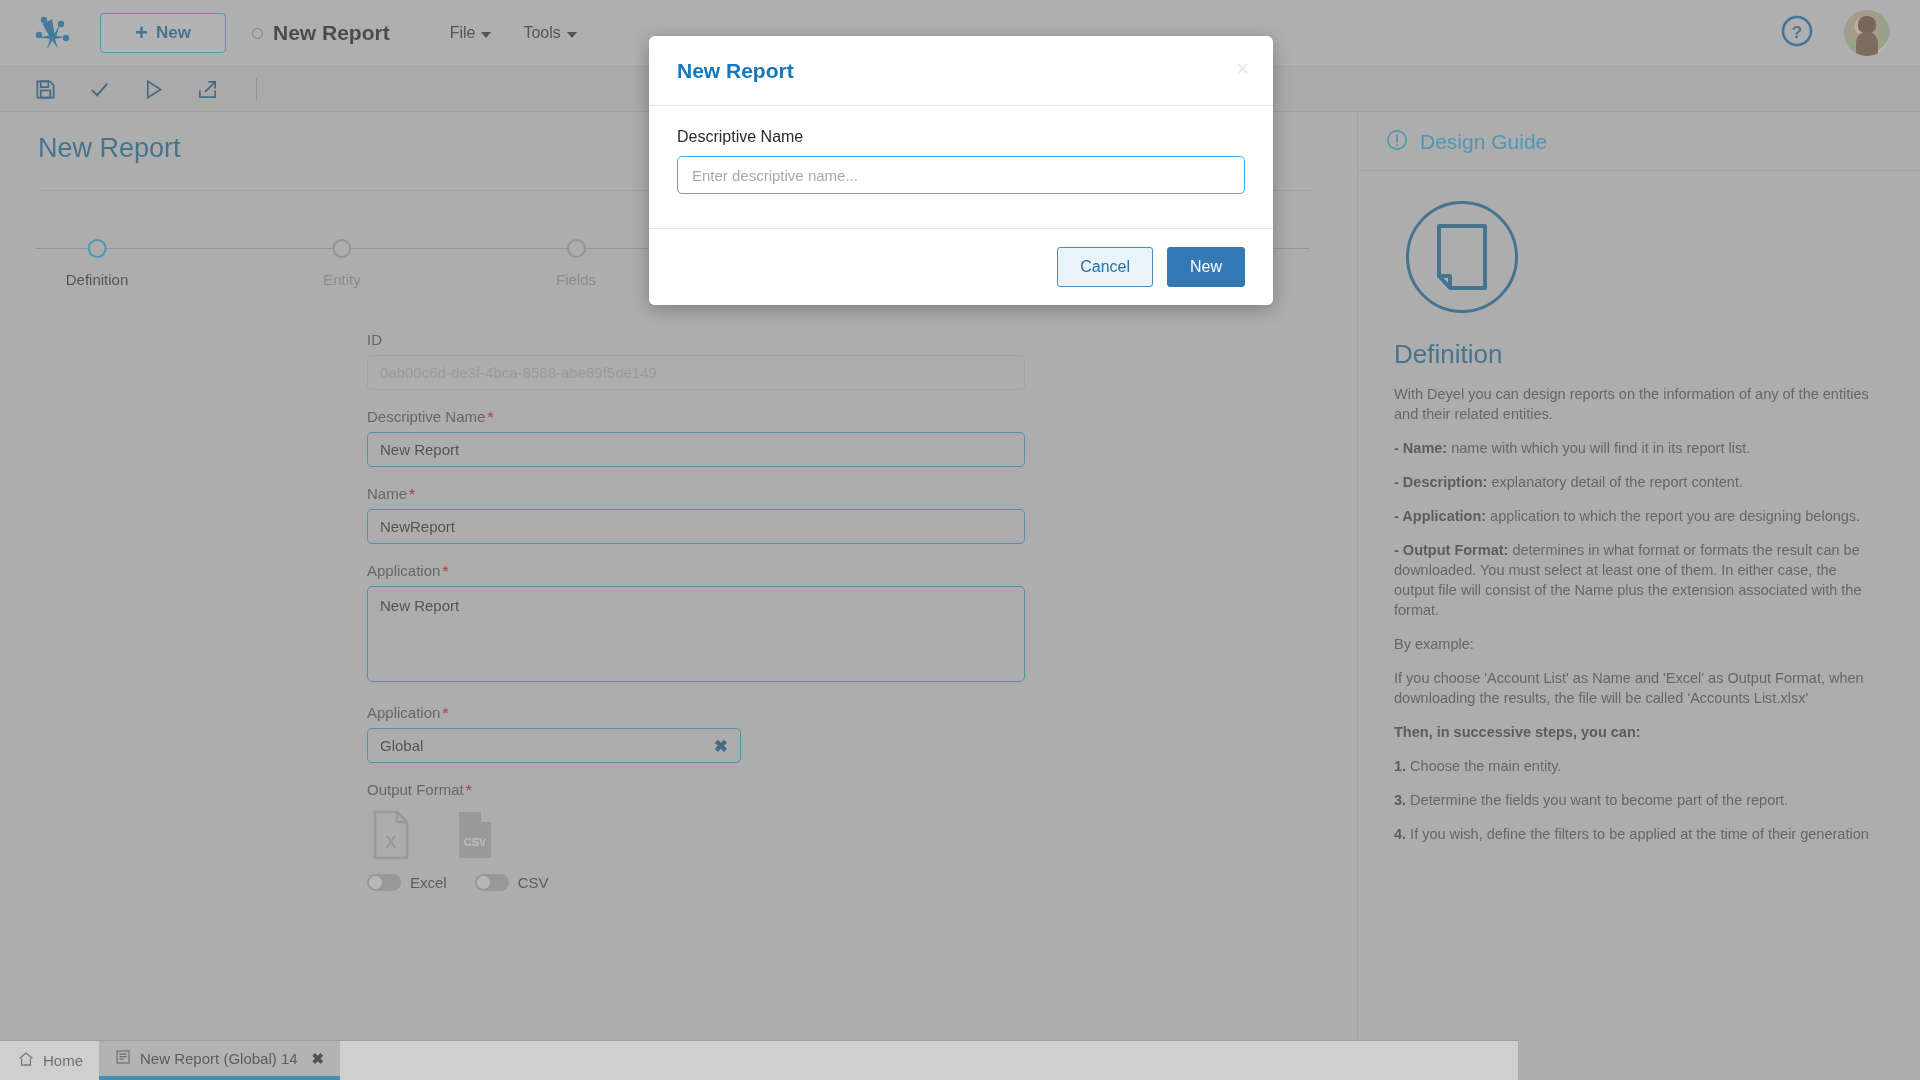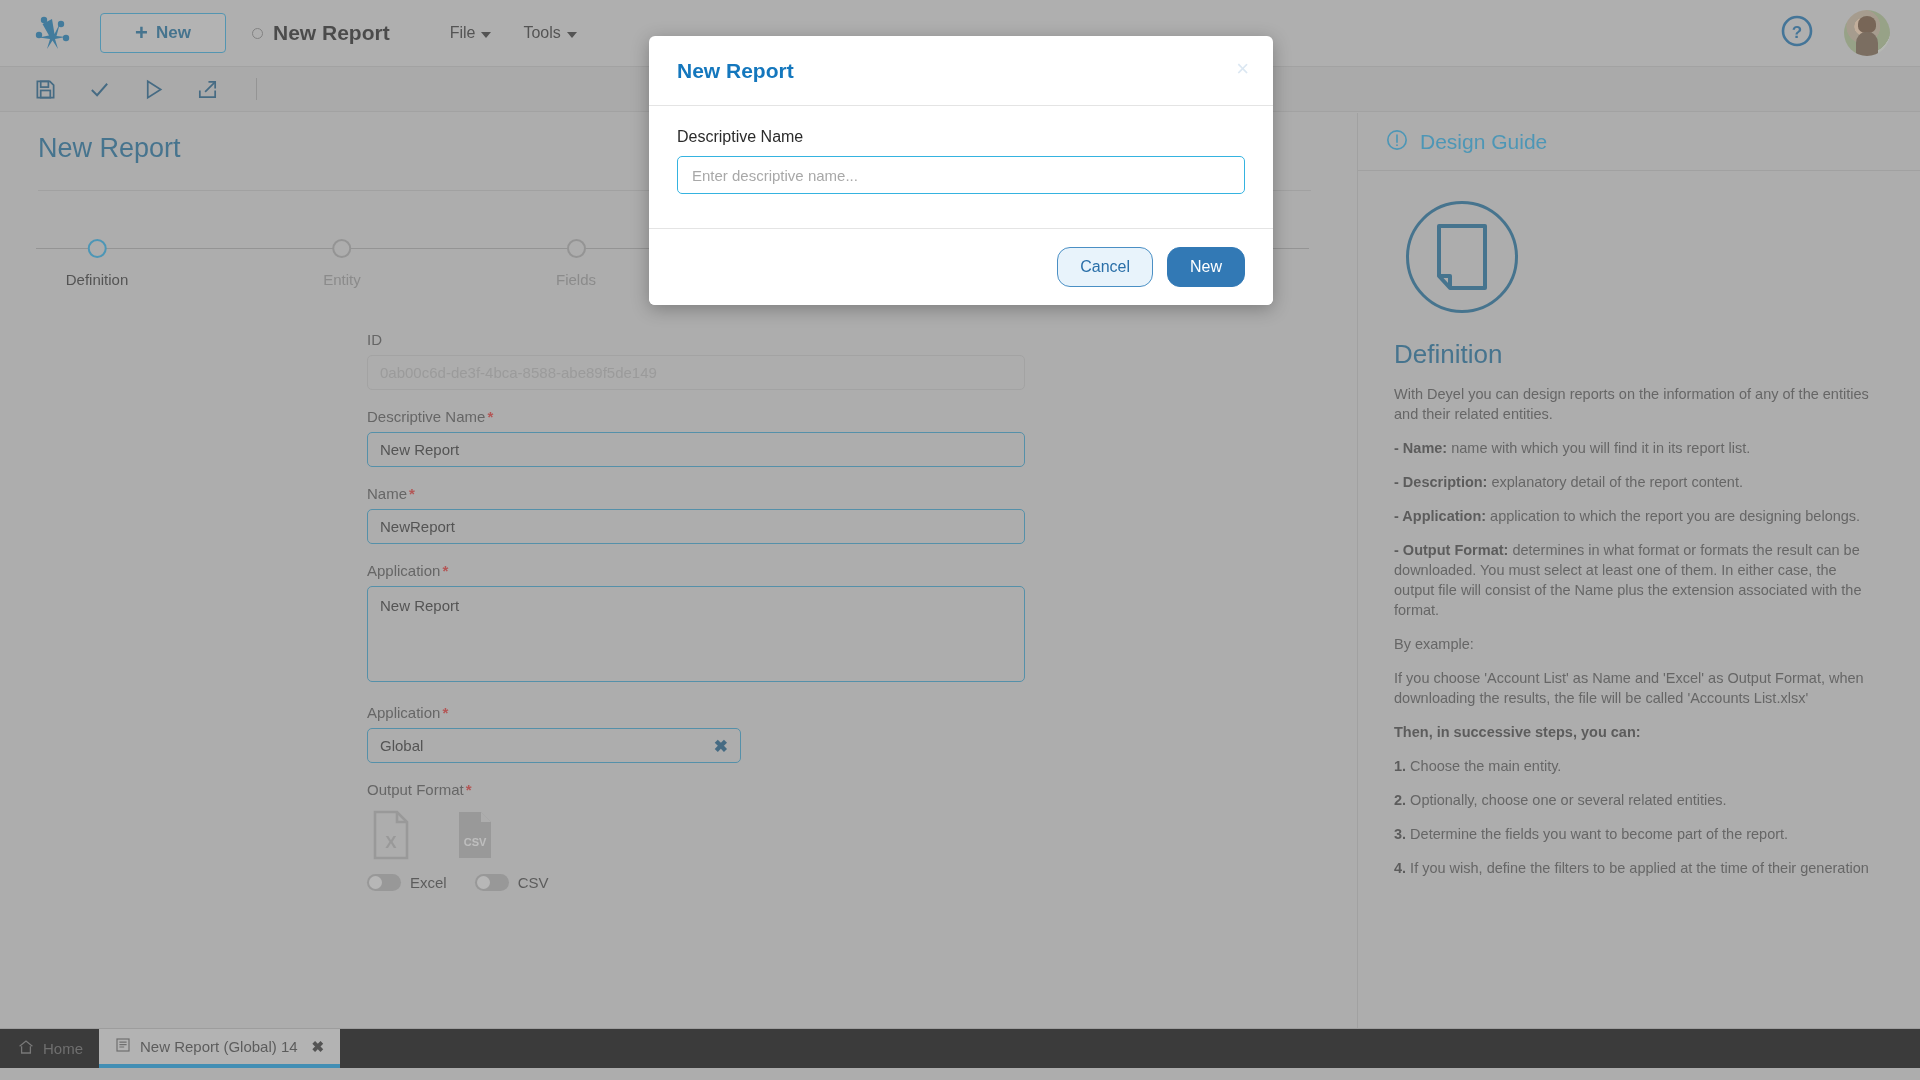--- a/index.html
+++ b/index.html
@@ -165,22 +165,22 @@
     width: 112px; height: 112px; border-radius: 50%;
     border: 3px solid #14628f; display: flex; align-items: center; justify-content: center;
     margin-left: 12px;
   }
   .guide-h2 { font-size: 26px; color: #14628f; margin: 26px 0 0 0; }
   .guide-p { font-size: 14.5px; color: #4a4a4a; line-height: 1.38; margin: 14px 0 0 0; }
   .guide-p b { color: #3a3a3a; }
 
   
   .taskbar {
-    position: absolute; left: 0; bottom: 12px; width: 1920px; height: 40px;
-    background: #000000; border-top: 1px solid #aaa;
+    position: absolute; left: 0; bottom: 0; width: 1518px; height: 40px;
+    background: #ffffff; border-top: 1px solid #aaa;
     display: flex; align-items: stretch;
   }
   .task {
     display: flex; align-items: center; gap: 9px;
     padding: 0 16px; font-size: 15px; color: #5a5a5a; cursor: pointer;
   }
   .task.home { padding-left: 18px; }
   .task.active {
     background: #cfcfcf; color: #3a3a3a;
     border-bottom: 4px solid #0d8fd1;
@@ -214,21 +214,21 @@
     background: #fff; font-size: 15px; padding: 0 14px;
     color: #2b2b2b; outline: none;
     font-family: "Liberation Sans", sans-serif;
   }
   .modal-input::placeholder { color: #a8a8a8; }
   .modal-foot {
     height: 76px; display: flex; align-items: center; justify-content: flex-end;
     gap: 14px; padding-right: 28px; background: #fff;
   }
   .btn {
-    height: 40px; border-radius: 13px; font-size: 16px;
+    height: 40px; border-radius: 3px; font-size: 16px;
     display: flex; align-items: center; justify-content: center;
     cursor: pointer; padding: 0 22px;
     font-family: "Liberation Sans", sans-serif;
   }
   .btn-cancel { background: #e8f3fb; border: 1px solid #4a8fc4; color: #2a6fa8; min-width: 86px; }
   .btn-primary { background: #3279b5; border: 1px solid #3279b5; color: #ffffff; min-width: 76px; }
 </style>
 </head>
 <body>
 
@@ -444,21 +444,20 @@
 
         <p class="guide-p"><span>With Deyel you can design reports on the information of any of the entities and their related entities.</span></p>
         <p class="guide-p"><b>- Name:</b><span> name with which you will find it in its report list.</span></p>
         <p class="guide-p"><b>- Description:</b><span> explanatory detail of the report content.</span></p>
         <p class="guide-p"><b>- Application:</b><span> application to which the report you are designing belongs.</span></p>
         <p class="guide-p"><b>- Output Format:</b><span> determines in what format or formats the result can be downloaded. You must select at least one of them. In either case, the output file will consist of the Name plus the extension associated with the format.</span></p>
         <p class="guide-p"><span>By example:</span></p>
         <p class="guide-p"><span>If you choose 'Account List' as Name and 'Excel' as Output Format, when downloading the results, the file will be called 'Accounts List.xlsx'</span></p>
         <p class="guide-p"><b>Then, in successive steps, you can:</b><span></span></p>
         <p class="guide-p"><b>1.</b><span> Choose the main entity.</span></p>
-        <p class="guide-p"><b>2.</b><span> Optionally, choose one or several related entities.</span></p>
         <p class="guide-p"><b>3.</b><span> Determine the fields you want to become part of the report.</span></p>
         <p class="guide-p"><b>4.</b><span> If you wish, define the filters to be applied at the time of their generation</span></p>
       </div>
     </div>
 
   </div>
 
   <div class="taskbar">
     <div class="task home">
       <span>

